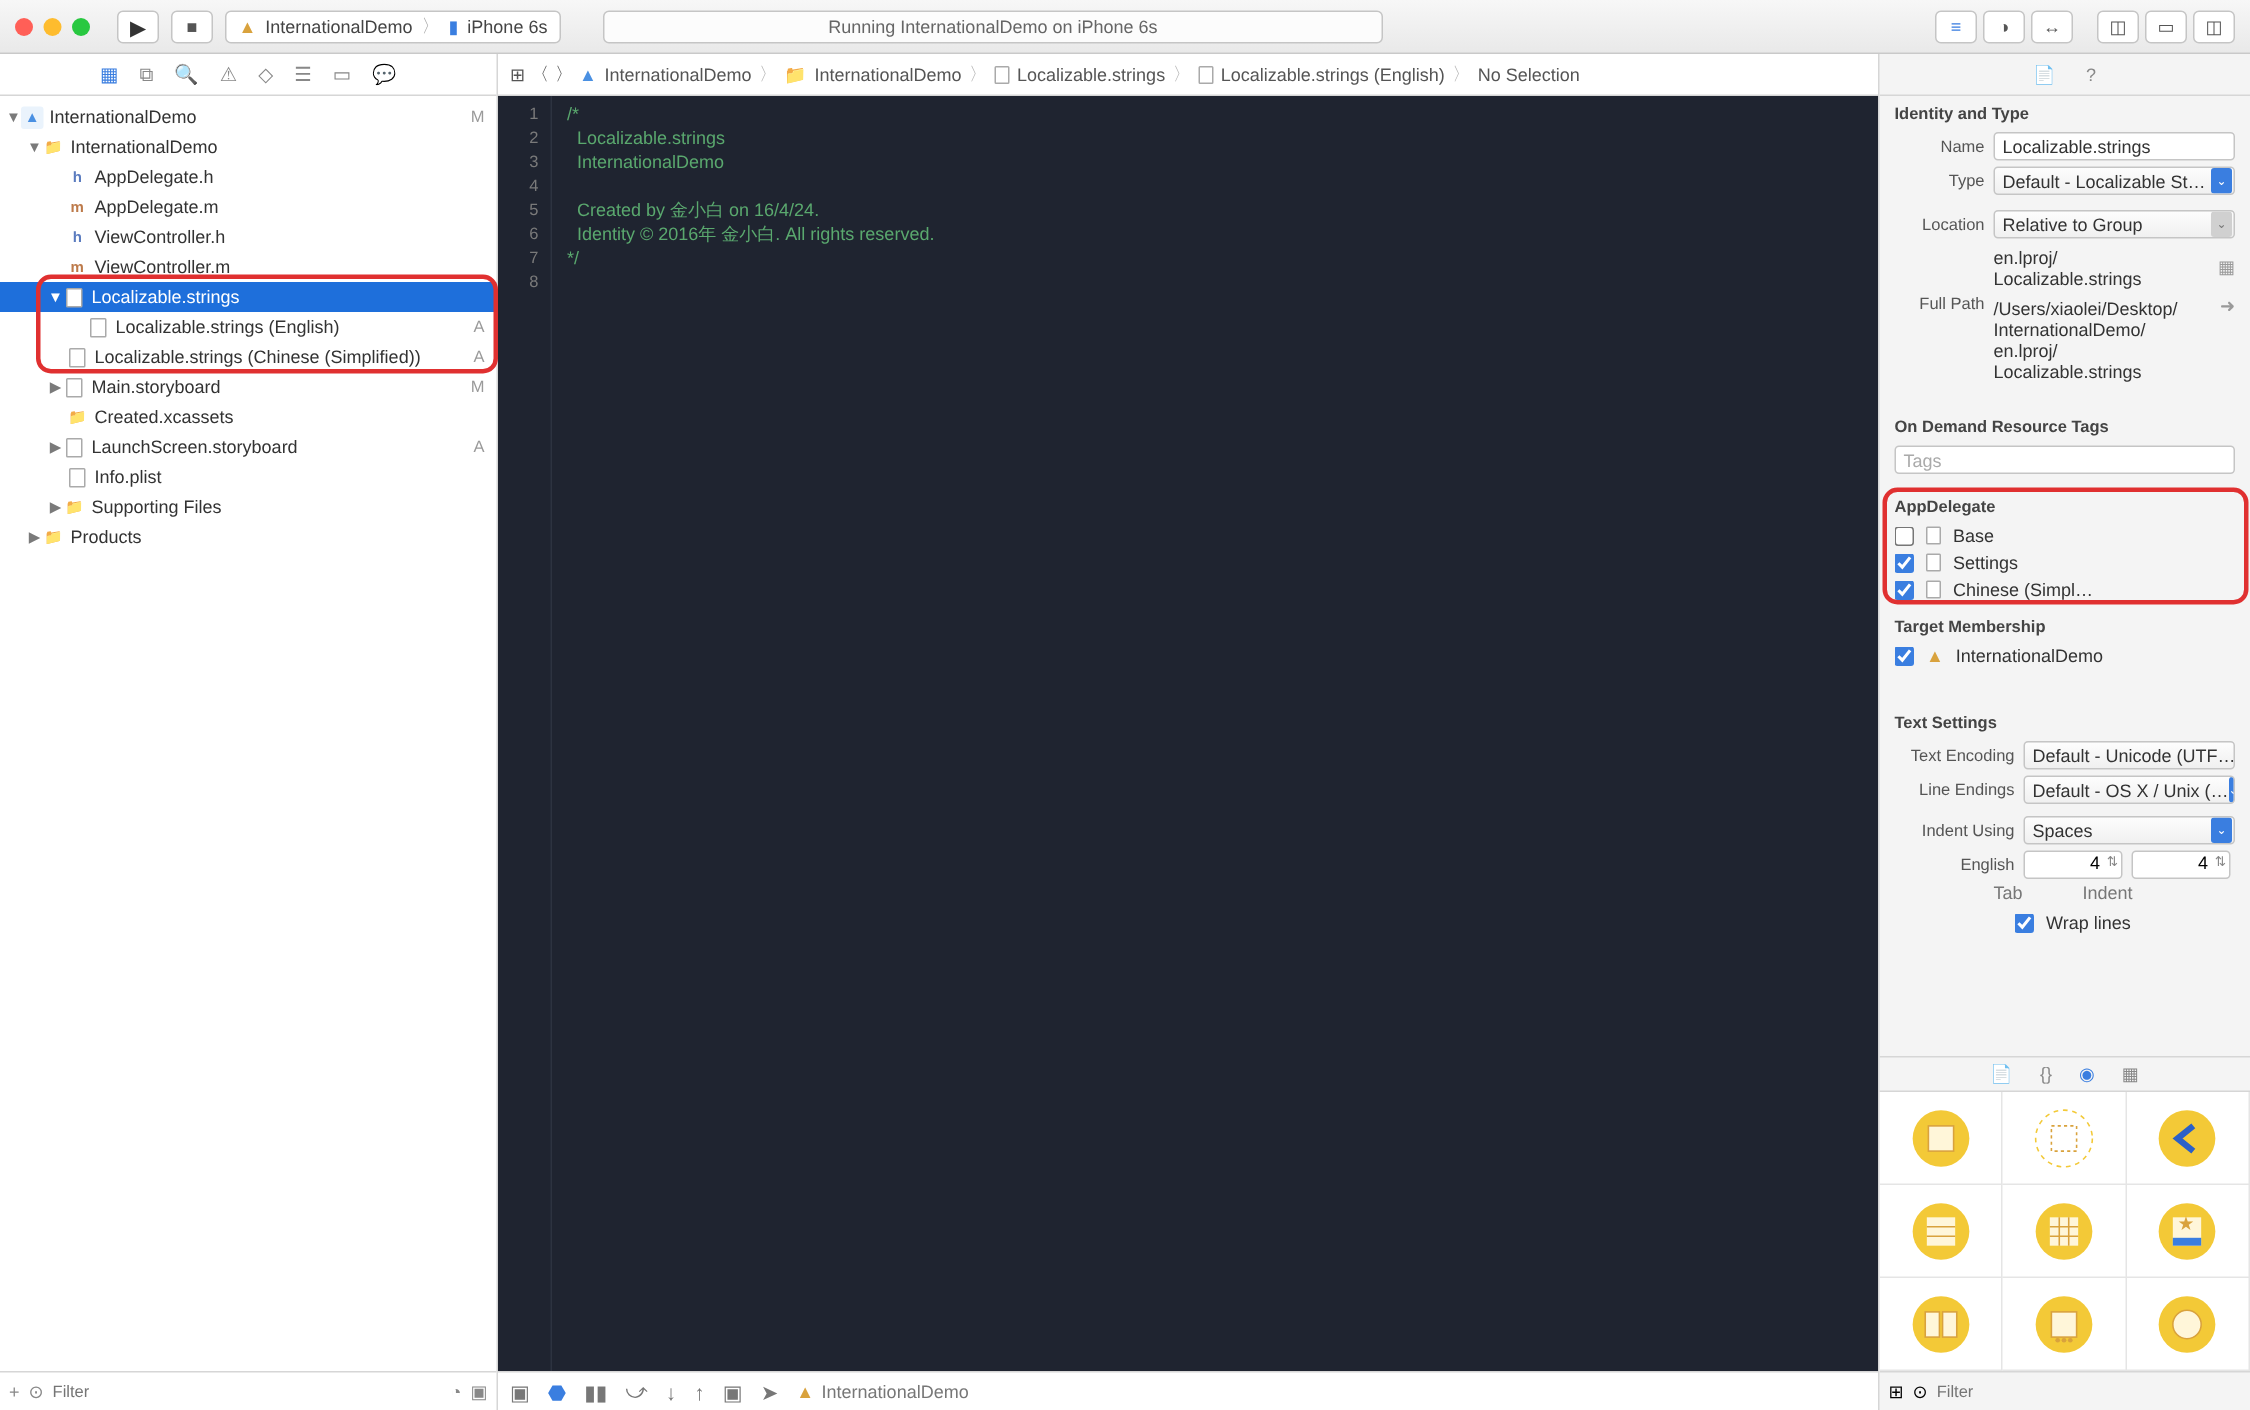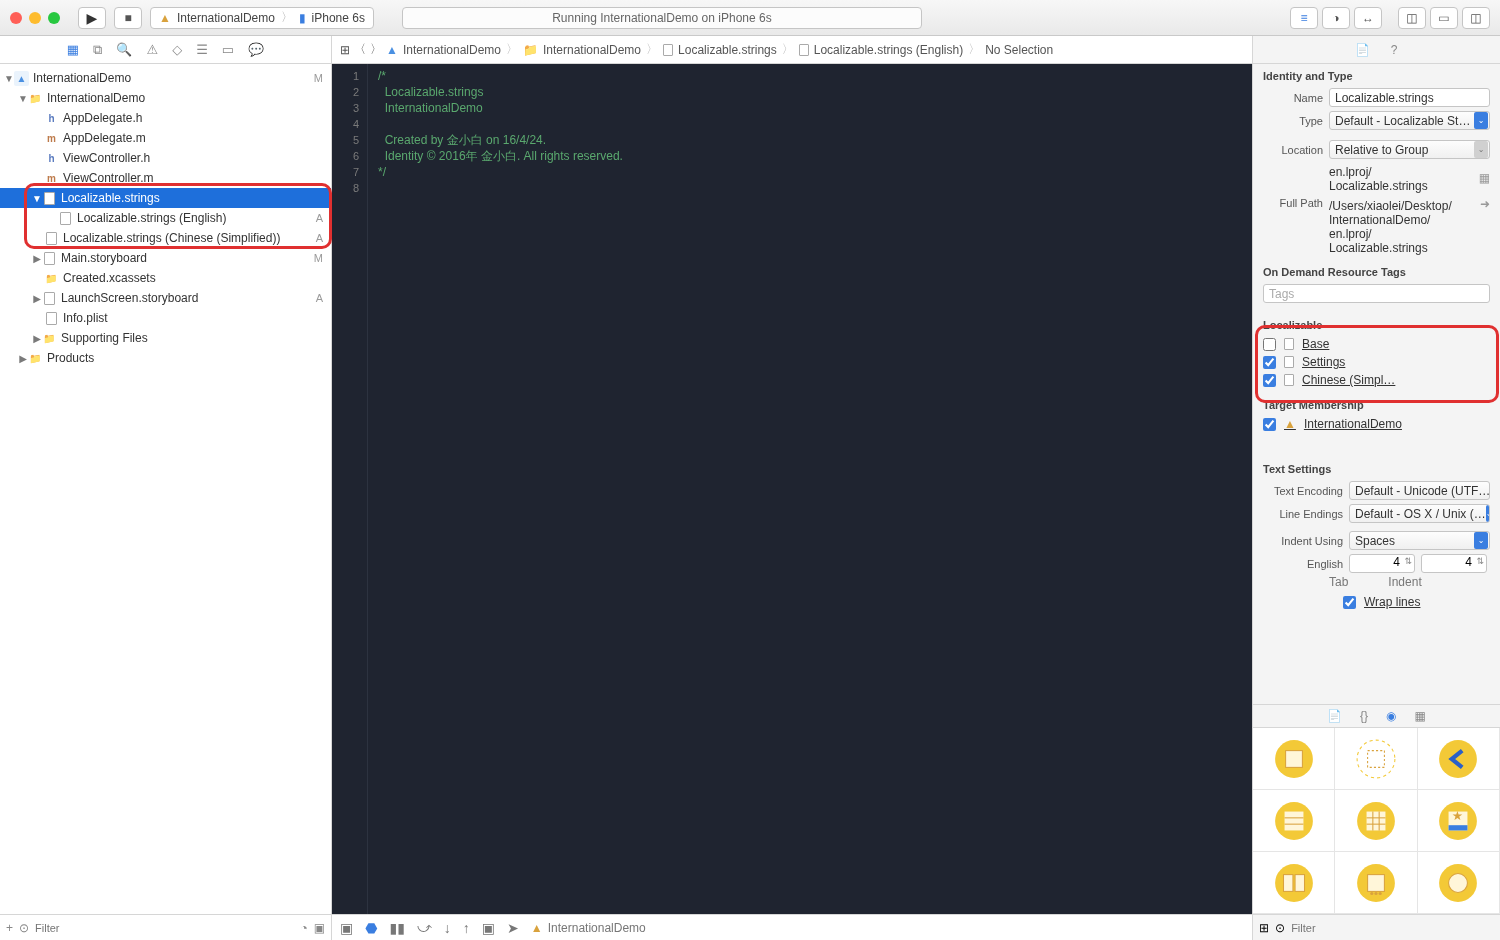--- a/index.html
+++ b/index.html
@@ -55,21 +55,21 @@
 .inspector{width:248px;background:#f4f4f4;border-left:1px solid #d6d6d6;display:flex;flex-direction:column;overflow:hidden;}
 .insp-tabs{height:28px;border-bottom:1px solid #d6d6d6;display:flex;align-items:center;justify-content:center;gap:20px;color:#888;}
 .insp-body{flex:1;overflow:auto;padding:0;}
 .section-title{font-weight:600;color:#444;padding:6px 10px 4px;font-size:11px;}
 .form-row{display:flex;align-items:center;padding:2px 10px;gap:6px;}
 .form-row label{width:60px;text-align:right;color:#555;font-size:11px;}
 .form-row .field{flex:1;height:19px;background:#fff;border:1px solid #c5c5c5;border-radius:3px;padding:0 5px;display:flex;align-items:center;font-size:11px;color:#333;overflow:hidden;white-space:nowrap;}
 .form-row .field.dd{background:linear-gradient(#fdfdfd,#f0f0f0);}
 .form-row .field .chev{margin-left:auto;background:#3a7ee0;color:#fff;width:14px;height:17px;display:flex;align-items:center;justify-content:center;border-radius:2px;font-size:8px;margin-right:-4px;}
 .static-txt{flex:1;color:#333;font-size:12px;padding-top:2px;line-height:14px;}
-.loc-row{display:flex;align-items:center;padding:2px 10px;gap:8px;font-size:12px;color:#333;text-decoration:underline;}
+.loc-row{display:flex;align-items:center;padding:2px 10px;gap:8px;font-size:12px;color:#333;}
 .loc-row input[type=checkbox]{accent-color:#3a7ee0;}
 .library-tabs{height:24px;border-top:1px solid #d6d6d6;border-bottom:1px solid #d6d6d6;display:flex;align-items:center;justify-content:center;gap:18px;color:#888;}
 .library-tabs .active{color:#3a7ee0;}
 .obj-grid{display:grid;grid-template-columns:repeat(3,1fr);background:#fff;}
 .obj-cell{height:62px;border-right:1px solid #e5e5e5;border-bottom:1px solid #e5e5e5;display:flex;align-items:center;justify-content:center;}
 .obj-cell svg{width:42px;height:42px;}
 .insp-filter{height:26px;border-top:1px solid #d6d6d6;display:flex;align-items:center;padding:0 6px;gap:6px;}
 .insp-filter input{flex:1;border:none;outline:none;background:transparent;font-size:11px;}
 .stepper-row{display:flex;align-items:center;padding:2px 10px;gap:6px;}
 .stepper-row label{width:60px;text-align:right;color:#555;font-size:11px;}
@@ -313,28 +313,28 @@
       </div>
       <div class="form-row" style="align-items:flex-start">
         <label>Full Path</label>
         <div class="static-txt" style="white-space:pre-line">/Users/xiaolei/Desktop/
 InternationalDemo/
 en.lproj/
 Localizable.strings</div>
         <span class="path-icon">➜</span>
       </div>
 
-      <div class="section-title" style="margin-top:3px">On Demand Resource Tags</div>
+      <div class="section-title" style="margin-top:16px">On Demand Resource Tags</div>
       <div class="form-row">
           <div class="field" style="color:#aaa">
             <span>Tags</span>
           </div>
         </div>
 
-      <div class="section-title" style="margin-top:8px">Localizable</div>
+      <div class="section-title" style="margin-top:8px">AppDelegate</div>
       <div class="loc-row">
           <input type="checkbox" style="">
           <span class="sfile" style="width:10px;height:12px"></span>
           <span>Base</span>
         </div>
       <div class="loc-row">
           <input type="checkbox" checked="" style="">
           <span class="sfile" style="width:10px;height:12px"></span>
           <span>Settings</span>
         </div>

